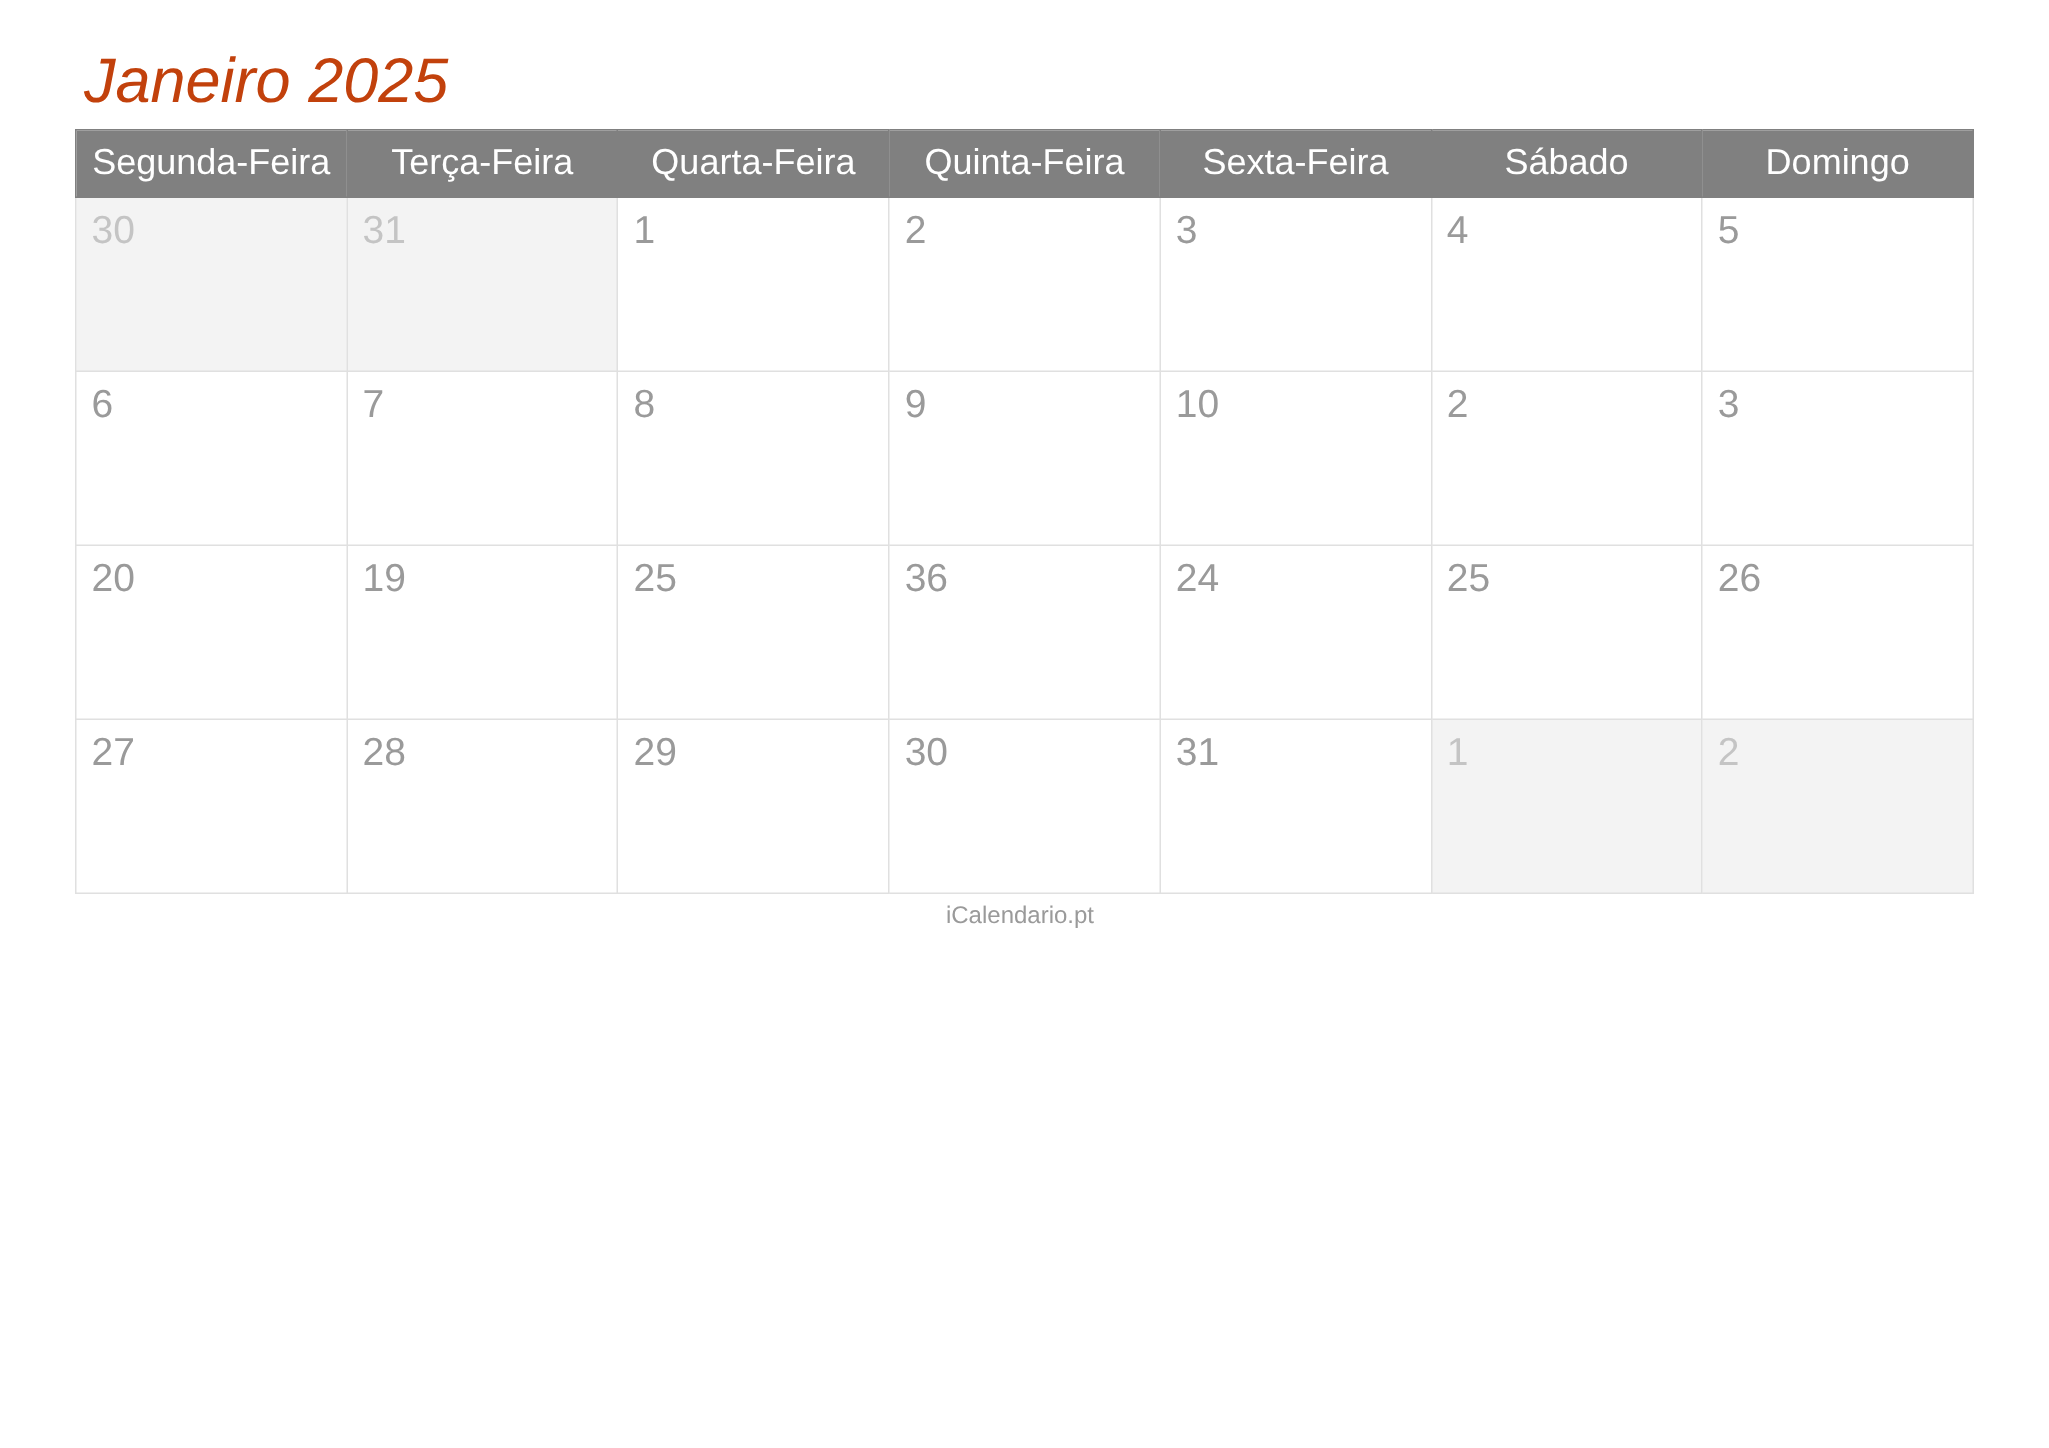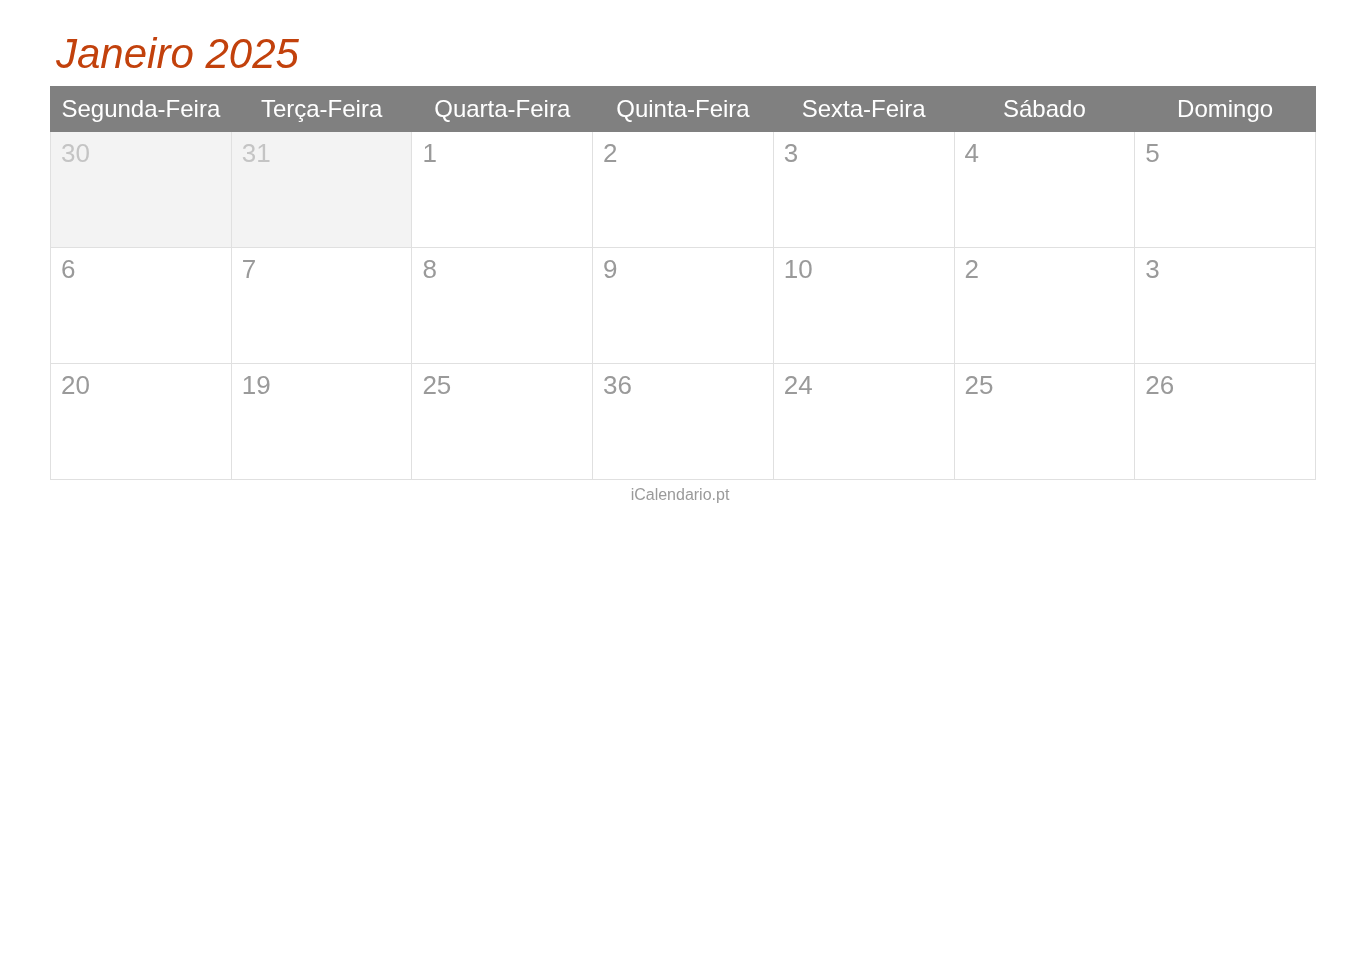--- a/index.html
+++ b/index.html
@@ -91,16 +91,25 @@
       </tr>
       <tr>
         <td>20</td>
         <td>19</td>
         <td>25</td>
         <td>36</td>
         <td>24</td>
         <td>25</td>
         <td>26</td>
       </tr>
+      <tr>
+        <td>27</td>
+        <td>28</td>
+        <td>29</td>
+        <td>30</td>
+        <td>31</td>
+        <td class="other">1</td>
+        <td class="other">2</td>
+      </tr>
     </tbody>
 </table>
 
 <div class="footer">iCalendario.pt</div>
 
 </body></html>

